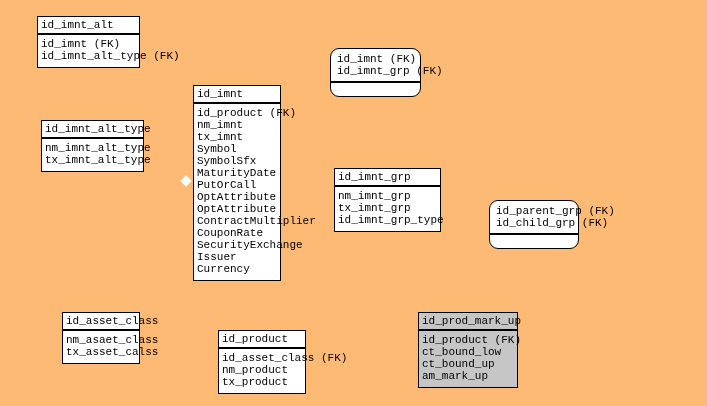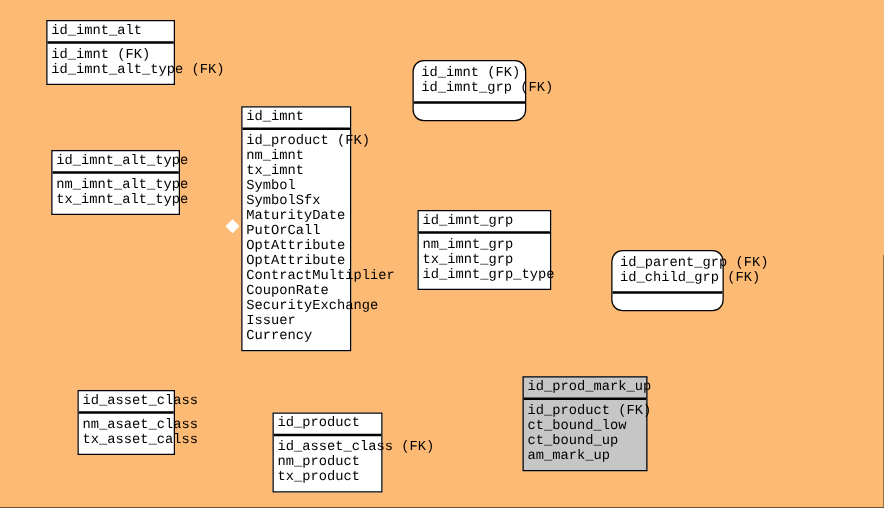--- a/index.html
+++ b/index.html
@@ -26,21 +26,21 @@
     white-space: nowrap;
   }
   .entity-fields { padding: 3px 3px 5px 3px; }
   .field { line-height: 12px; white-space: nowrap; }
   .entity.rounded { border-radius: 9px; }
   .entity.rounded .entity-fields {
     border-bottom: 2px solid #000000;
     padding: 4px 6px 4px 6px;
   }
   .entity.rounded .spacer { height: 13px; }
-  .entity.gray { background: #c6c6c6; }
+  .entity.gray { background: #c6c6c6; margin-top: 11px; }
 
   
   #e-imnt-alt        { left: 37px;  top: 16px;  width: 103px; }
   #e-imnt-alt-type   { left: 41px;  top: 120px; width: 103px; }
   #e-imnt            { left: 193px; top: 85px;  width: 88px;  }
   #e-imnt-grp-assoc  { left: 330px; top: 48px;  width: 91px;  }
   #e-imnt-grp        { left: 334px; top: 168px; width: 107px; }
   #e-grp-grp-assoc   { left: 489px; top: 180px; width: 90px; margin-top: 20px;  }
   #e-asset-class     { left: 62px;  top: 312px; width: 78px;  }
   #e-product         { left: 218px; top: 330px; width: 88px;  }

